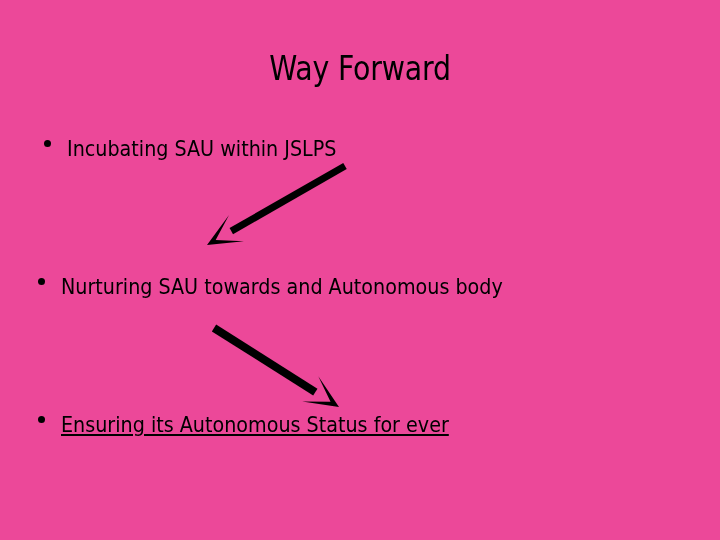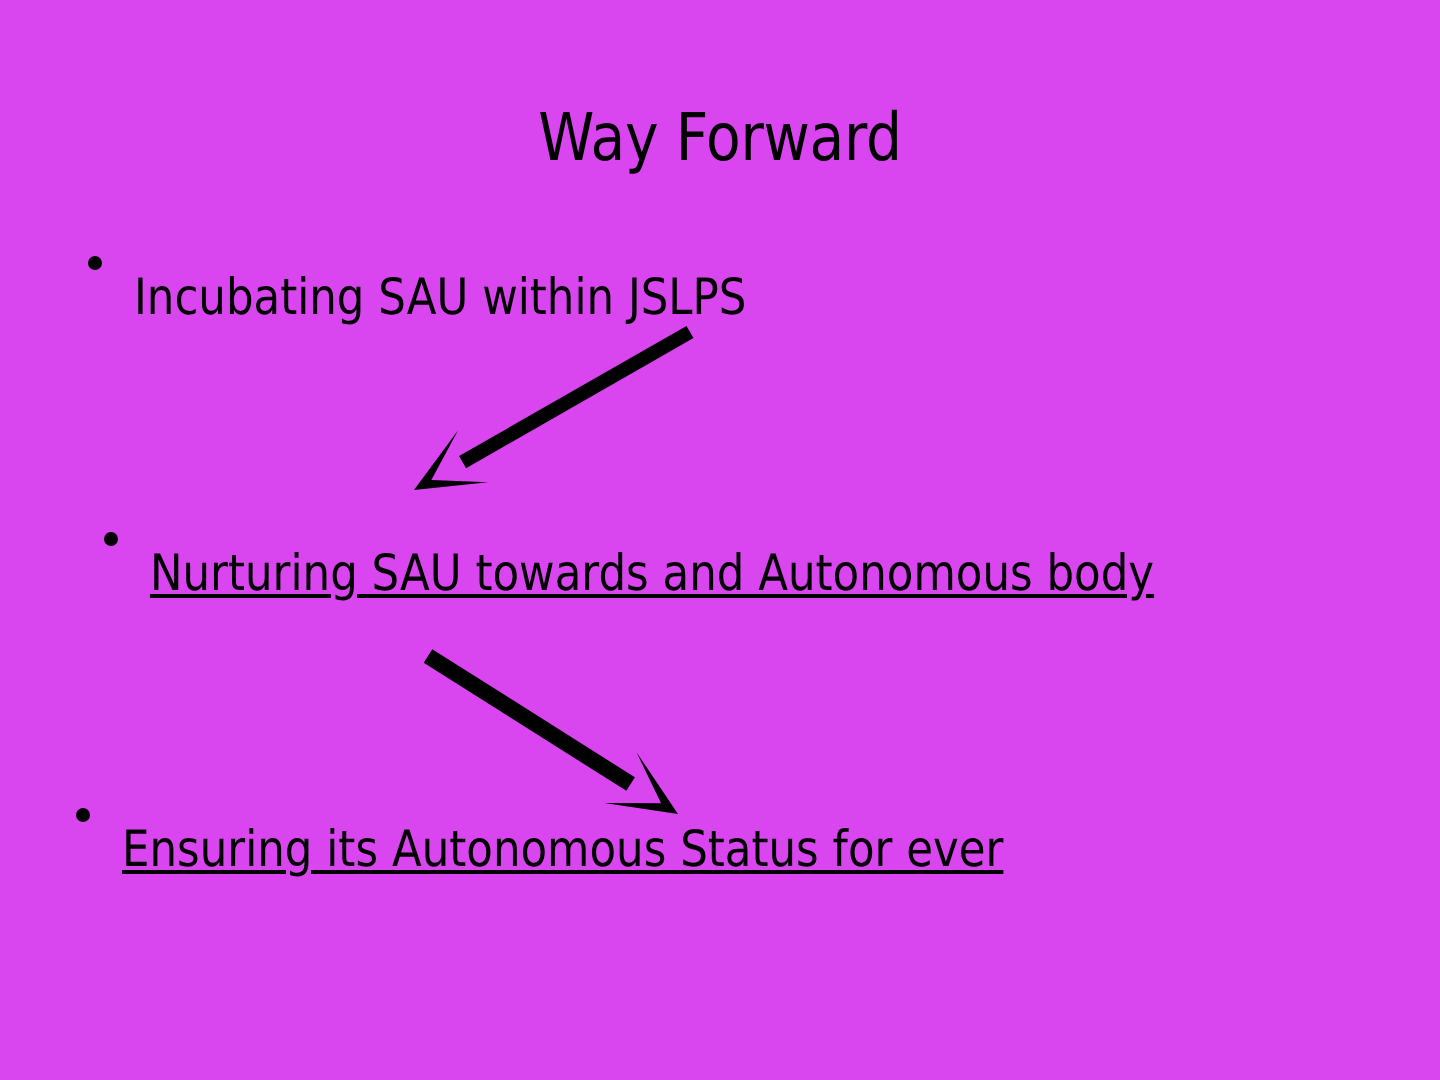--- a/index.html
+++ b/index.html
@@ -10,67 +10,67 @@
     width: 720px;
     height: 540px;
     background: #ffffff;
     font-family: "Liberation Sans", sans-serif;
     overflow: hidden;
   }
   #slide {
     position: relative;
     width: 720px;
     height: 540px;
-    background: #d946ef;
+    background: #ec4899;
   }
   #slide-title {
     position: absolute;
     left: 0;
     top: 48px;
     width: 720px;
     text-align: center;
     font-family: "DejaVu Sans", sans-serif;
     font-size: 33px;
     font-weight: 400;
     line-height: 42px;
     color: #000000;
     letter-spacing: -0.2px;
     transform: scaleX(0.86);
     transform-origin: 50% 50%;
     white-space: nowrap;
   }
   .bullet-row {
     position: absolute;
     display: flex;
-    align-items: flex-start;
+    align-items: center;
     white-space: nowrap;
     color: #000000;
     font-family: "DejaVu Sans", sans-serif;
-    font-size: 25px;
+    font-size: 22px;
     font-weight: 400;
     line-height: 30px;
   }
   .bullet-row .dot {
     display: inline-block;
     width: 7px;
     height: 7px;
     border-radius: 50%;
     background: #000000;
     margin-right: 16px;
     position: relative;
     top: -6px;
     flex: none;
   }
   .bullet-row .btext {
     display: inline-block;
     transform: scaleX(0.87);
     transform-origin: 0 50%;
   }
   #bullet-1 { left: 44px;  top: 134px; }
-  #bullet-2 { left: 52px;  top: 272px; text-decoration: underline; }
+  #bullet-2 { left: 38px;  top: 272px; }
   #bullet-3 { left: 38px;  top: 410px; text-decoration: underline; }
 
   #arrow-layer {
     position: absolute;
     left: 0;
     top: 0;
     width: 720px;
     height: 540px;
     pointer-events: none;
   }

